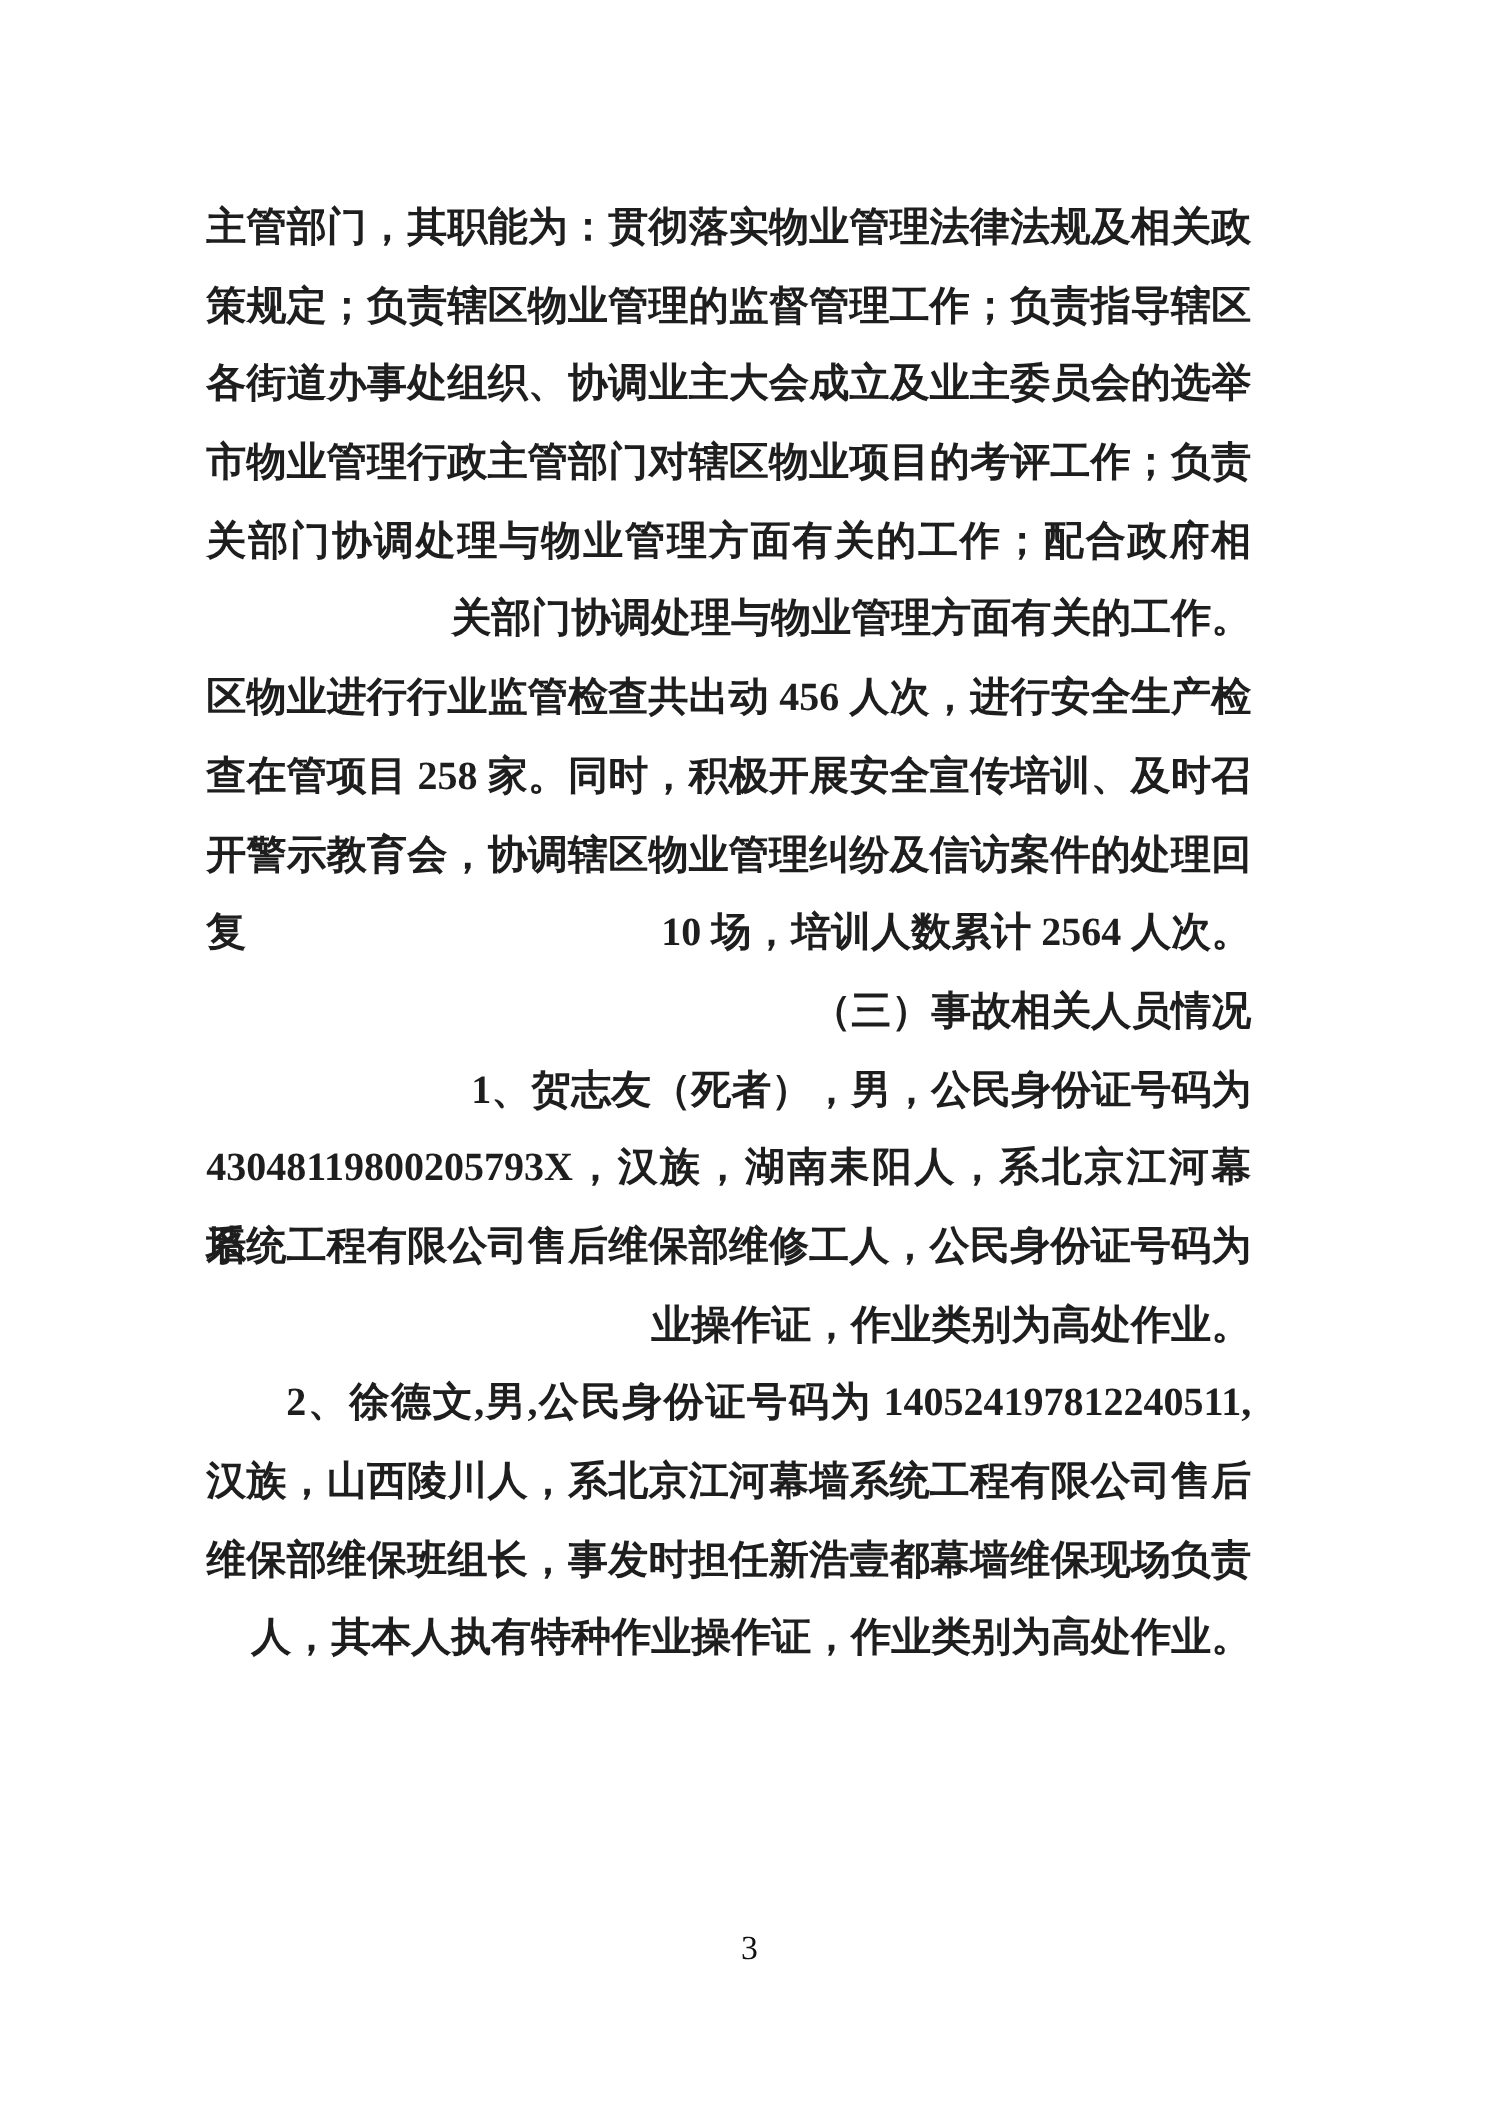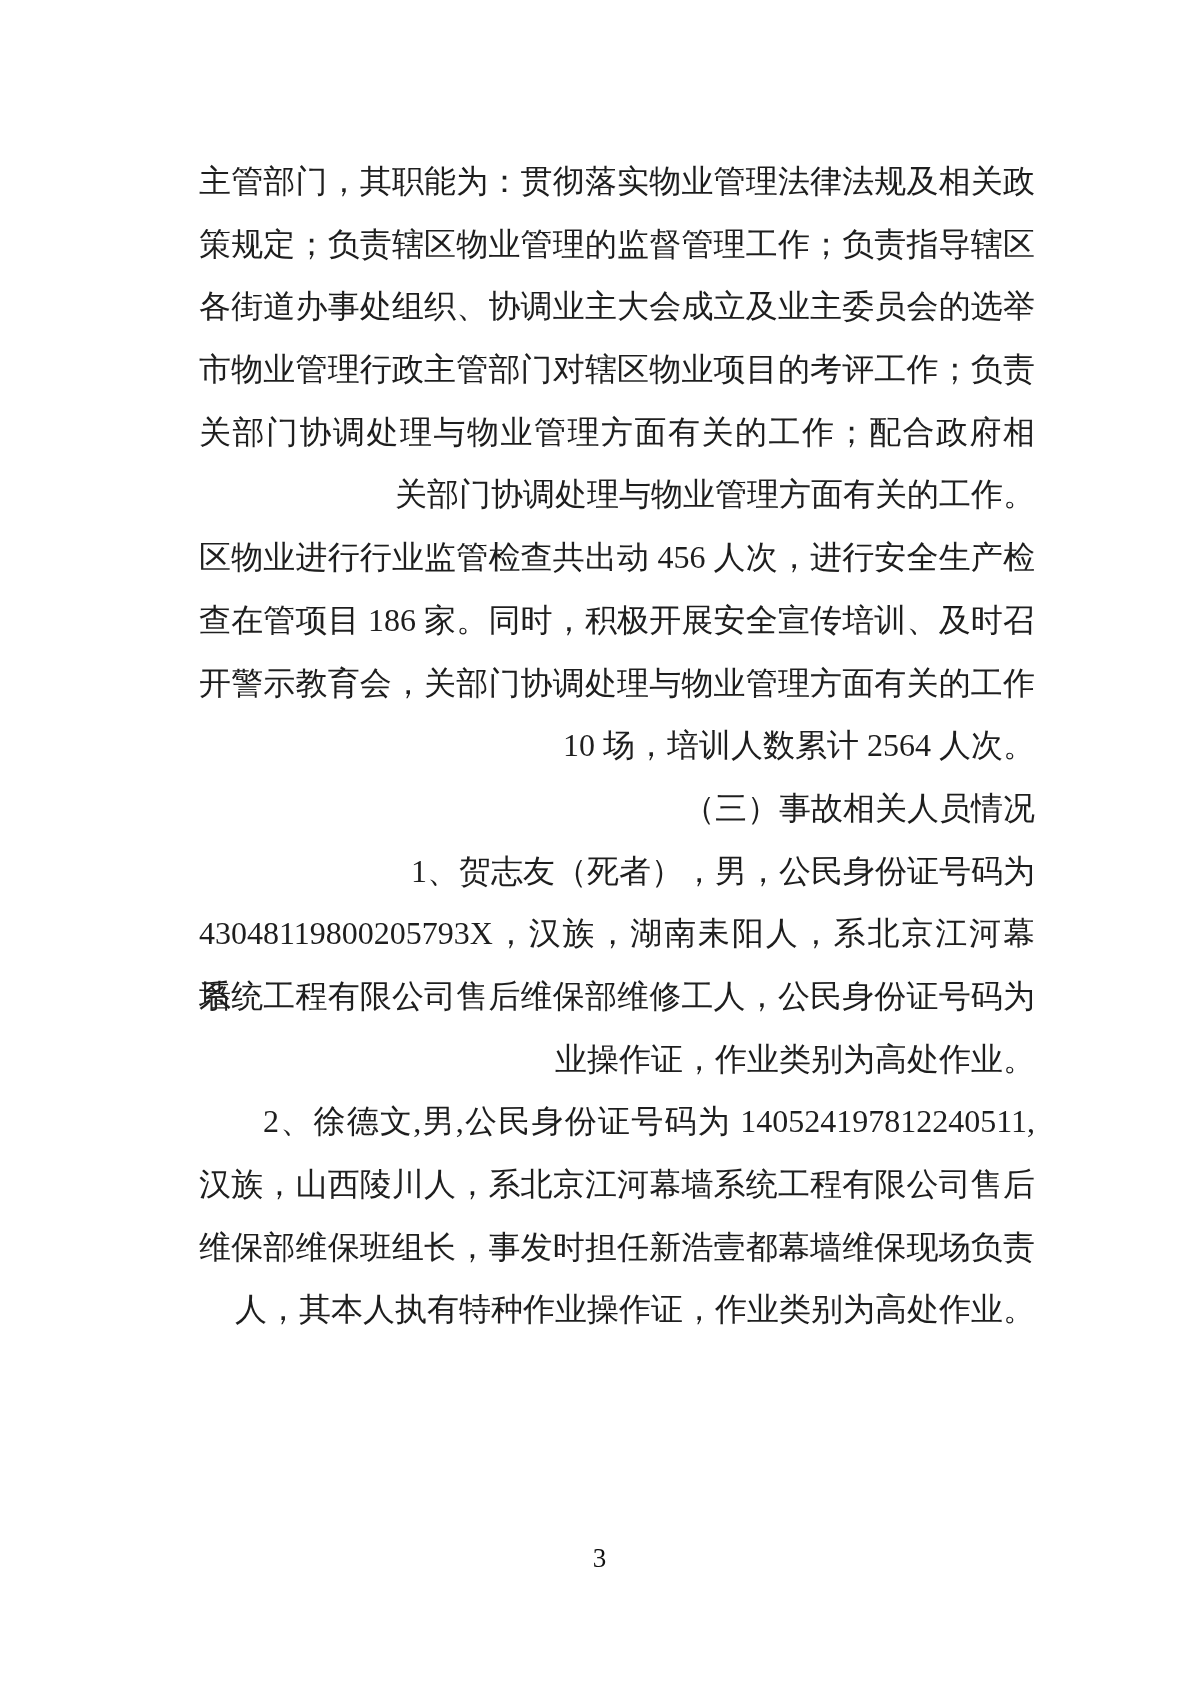--- a/index.html
+++ b/index.html
@@ -12,23 +12,24 @@
     width: 1199px;
     height: 1696px;
     margin: 0 auto;
     background: #ffffff;
     color: #1e1e1e;
     font-family: "Liberation Serif", "DejaVu Serif", serif;
     overflow: hidden;
   }
   .content {
     position: absolute;
-    left: 199px;
+    left: 165px;
     top: 150px;
     width: 836px;
+    font-weight: bold;
   }
   .ln {
     font-size: 32px;
     height: 62.7px;
     line-height: 62.7px;
     letter-spacing: 0;
     box-sizing: border-box;
     width: 100%;
   }
   
@@ -64,22 +65,22 @@
 
 <div class="page">
   <div class="content">
     <div class="ln j">主管部门，其职能为：贯彻落实物业管理法律法规及相关政</div>
     <div class="ln j">策规定；负责辖区物业管理的监督管理工作；负责指导辖区</div>
     <div class="ln j">各街道办事处组织、协调业主大会成立及业主委员会的选举</div>
     <div class="ln j">市物业管理行政主管部门对辖区物业项目的考评工作；负责</div>
     <div class="ln j">关部门协调处理与物业管理方面有关的工作；配合政府相</div>
     <div class="ln l">关部门协调处理与物业管理方面有关的工作。</div>
     <div class="ln j">区物业进行行业监管检查共出动 456 人次，进行安全生产检</div>
-    <div class="ln j">查在管项目 186 家。同时，积极开展安全宣传培训、及时召</div>
-    <div class="ln j">开警示教育会，关部门协调处理与物业管理方面有关的工作</div>
+    <div class="ln j">查在管项目 258 家。同时，积极开展安全宣传培训、及时召</div>
+    <div class="ln j">开警示教育会，协调辖区物业管理纠纷及信访案件的处理回复</div>
     <div class="ln l">10 场，培训人数累计 2564 人次。</div>
     <div class="ln l ind">（三）事故相关人员情况</div>
     <div class="ln l ind">1、贺志友（死者），男，公民身份证号码为</div>
     <div class="ln j">43048119800205793X，汉族，湖南耒阳人，系北京江河幕墙</div>
     <div class="ln j">系统工程有限公司售后维保部维修工人，公民身份证号码为</div>
     <div class="ln l">业操作证，作业类别为高处作业。</div>
     <div class="ln j ind">2、徐德文,男,公民身份证号码为 140524197812240511,</div>
     <div class="ln j">汉族，山西陵川人，系北京江河幕墙系统工程有限公司售后</div>
     <div class="ln j">维保部维保班组长，事发时担任新浩壹都幕墙维保现场负责</div>
     <div class="ln l">人，其本人执有特种作业操作证，作业类别为高处作业。</div>

